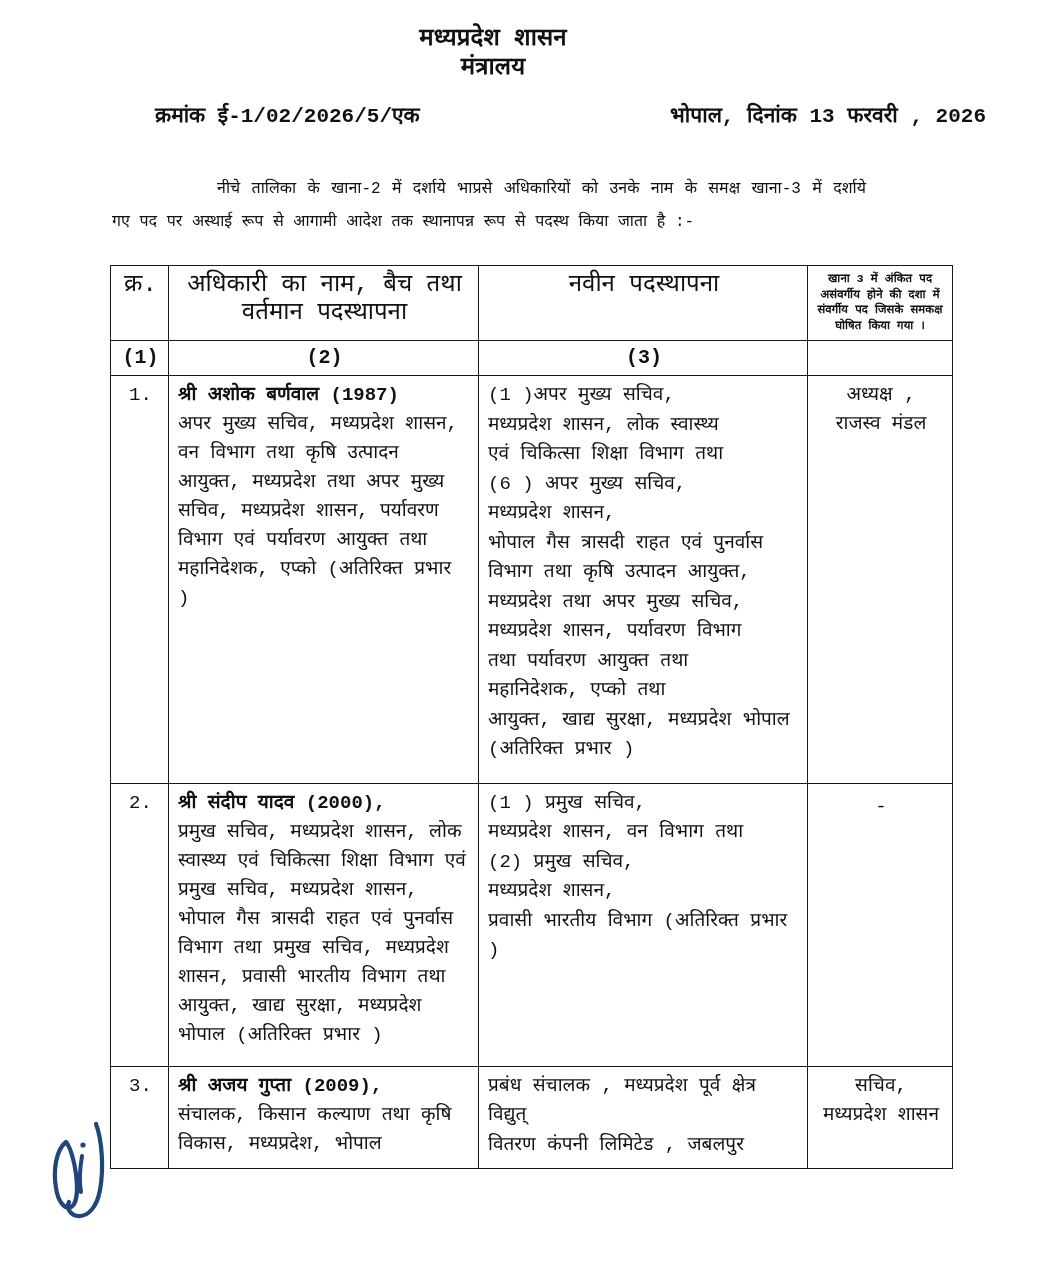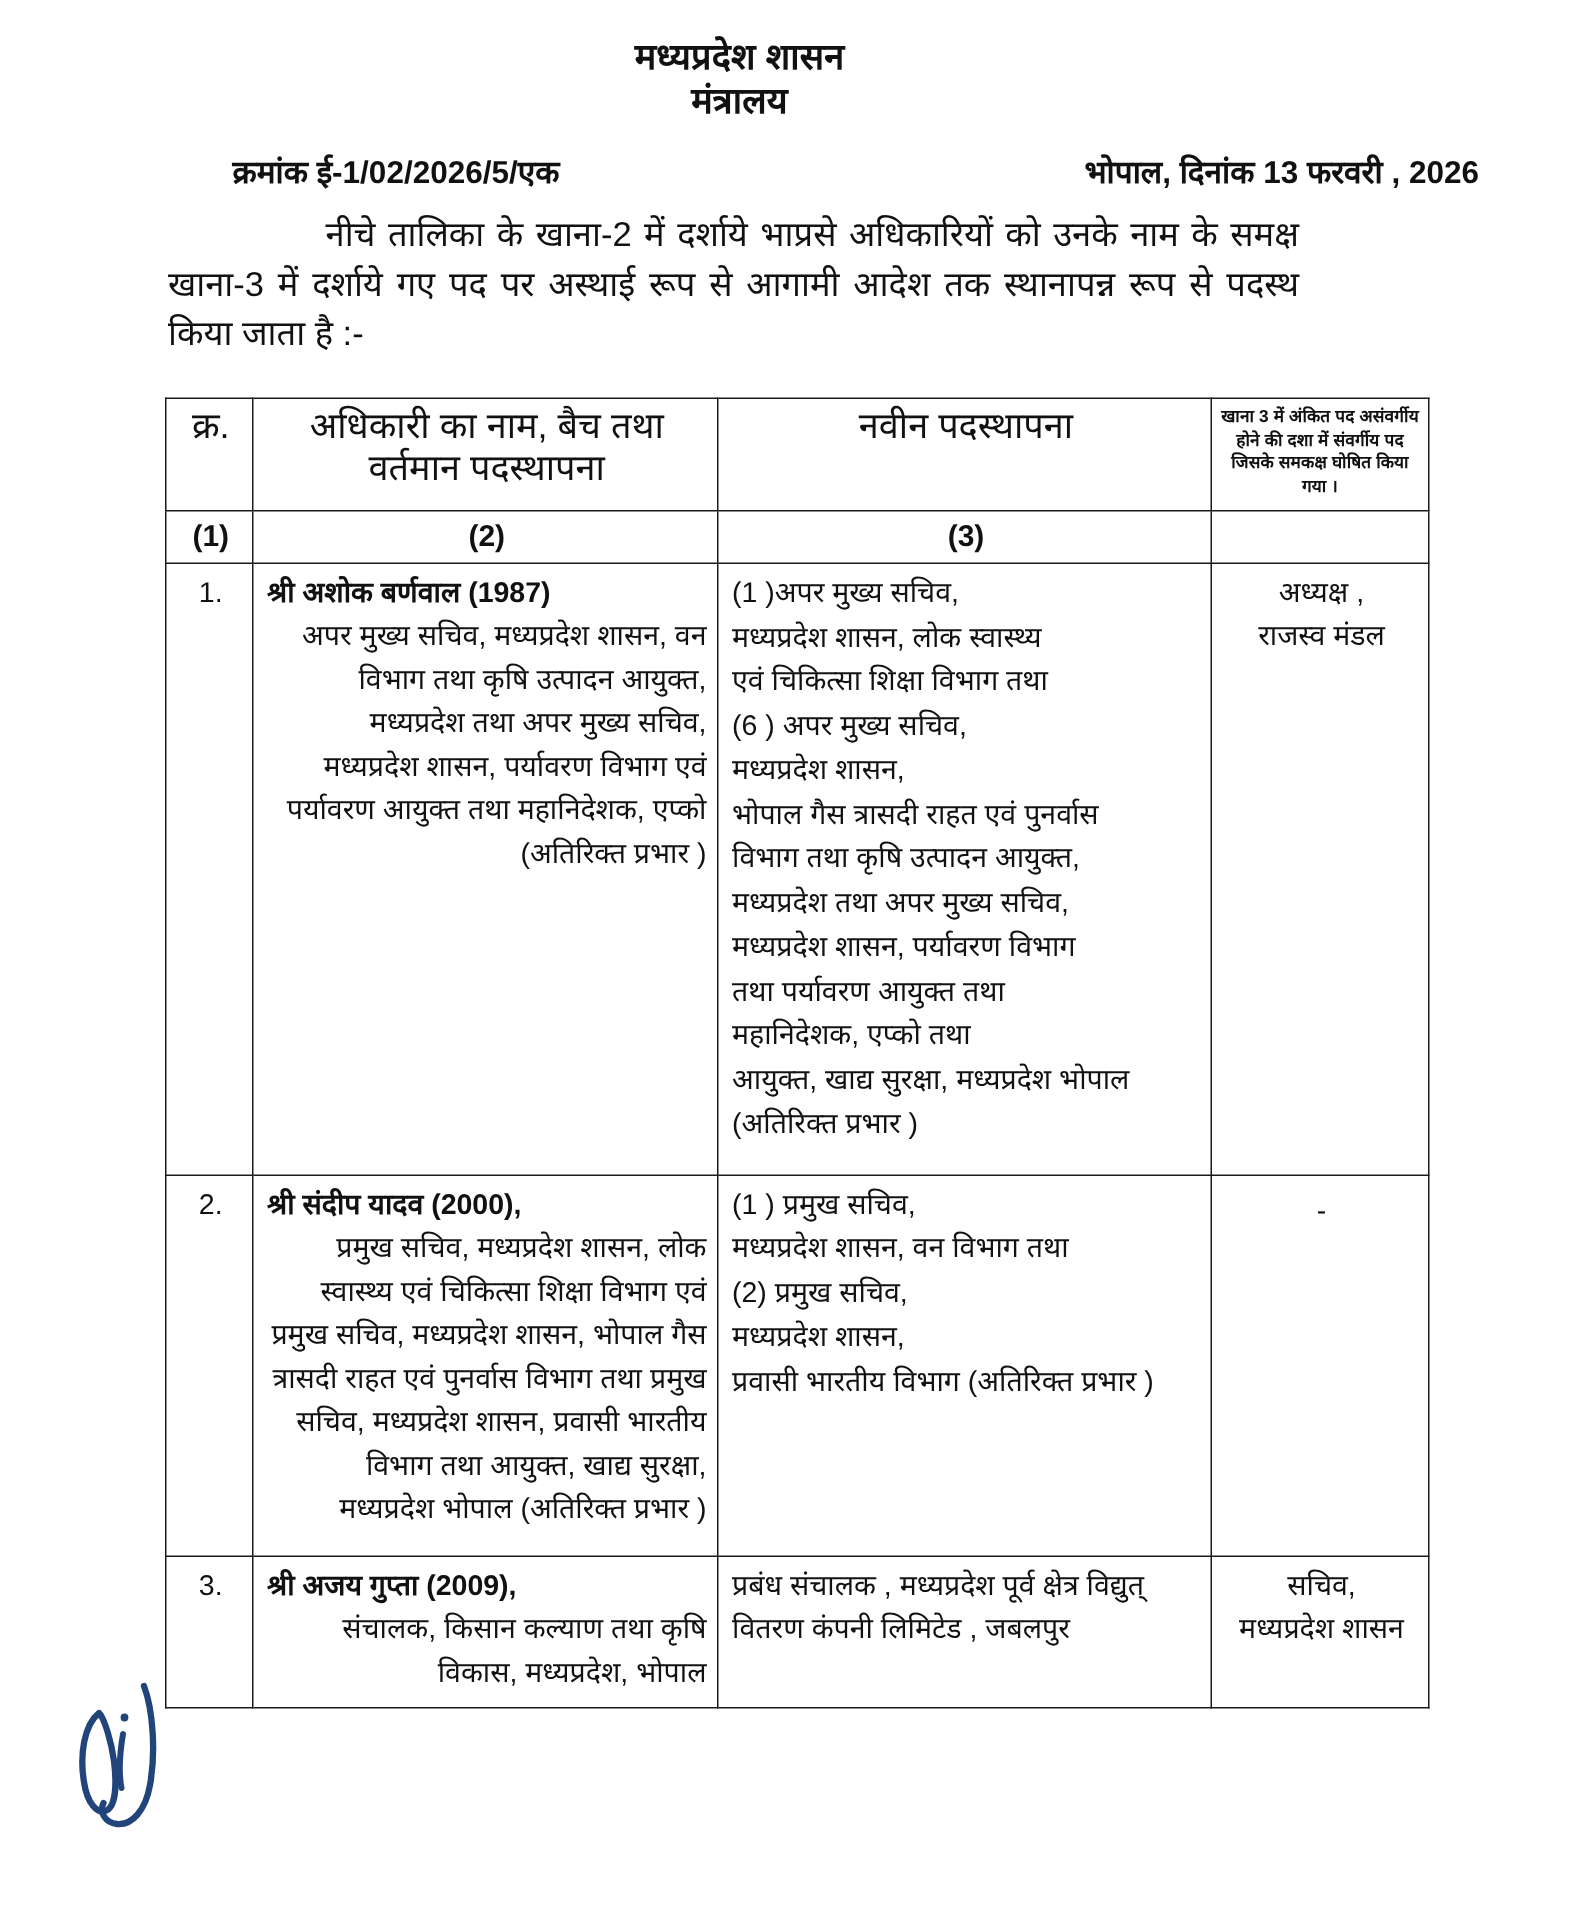--- a/index.html
+++ b/index.html
@@ -15,20 +15,21 @@
     font-family: "Liberation Sans", "DejaVu Sans", sans-serif;
     color: #111111;
     overflow: hidden;
   }
 
   .page {
     position: relative;
     width: 986px;
     height: 1280px;
     box-sizing: border-box;
+    font-family: Liberation Mono, monospace;
   }
 
   
   .doc-header {
     text-align: center;
     padding-top: 24px;
   }
   .doc-header .hline {
     font-weight: bold;
     font-size: 24px;
@@ -47,24 +48,24 @@
     justify-content: space-between;
     align-items: baseline;
     margin-top: 18px;
     padding-left: 155px;
     font-weight: bold;
     font-size: 21px;
   }
 
   
   .intro {
-    margin-top: 12px;
+    margin-top: 45px;
     padding-left: 112px;
     padding-right: 120px;
-    font-size: 23px;
+    font-size: 16px;
     line-height: 33px;
     text-align: justify;
     text-indent: 105px;
   }
 
   
   .tbl-wrap {
     margin-top: 26px;
     padding-left: 110px;
     padding-right: 97px;
@@ -120,21 +121,20 @@
     text-align: center;
     font-size: 19px;
     padding-top: 7px;
   }
   td.person .nm {
     font-weight: bold;
     display: block;
   }
   td.person .desc {
     display: block;
-    text-align: right;
   }
   td.newpost {
     line-height: 29.5px;
   }
   td.newpost .ln { display: block; }
   td.equiv {
     text-align: center;
     line-height: 29px;
     padding-top: 7px;
   }

